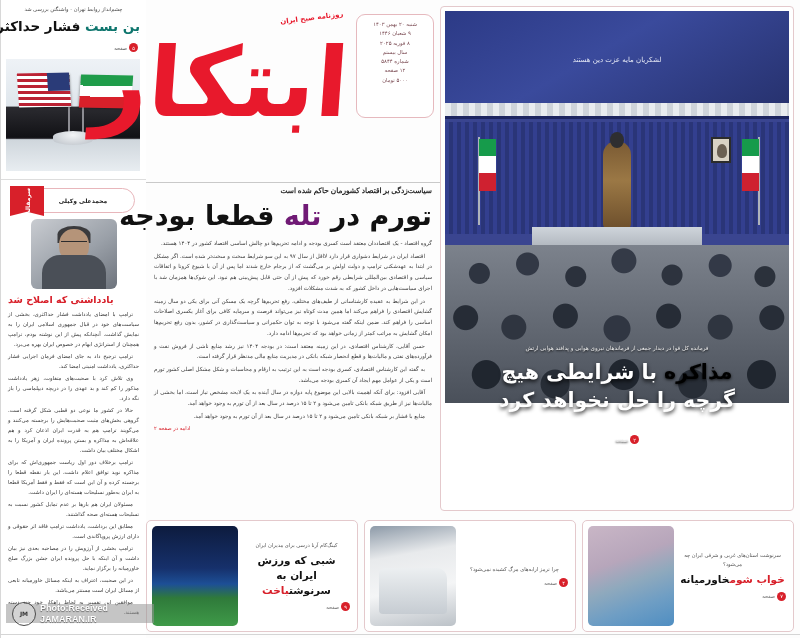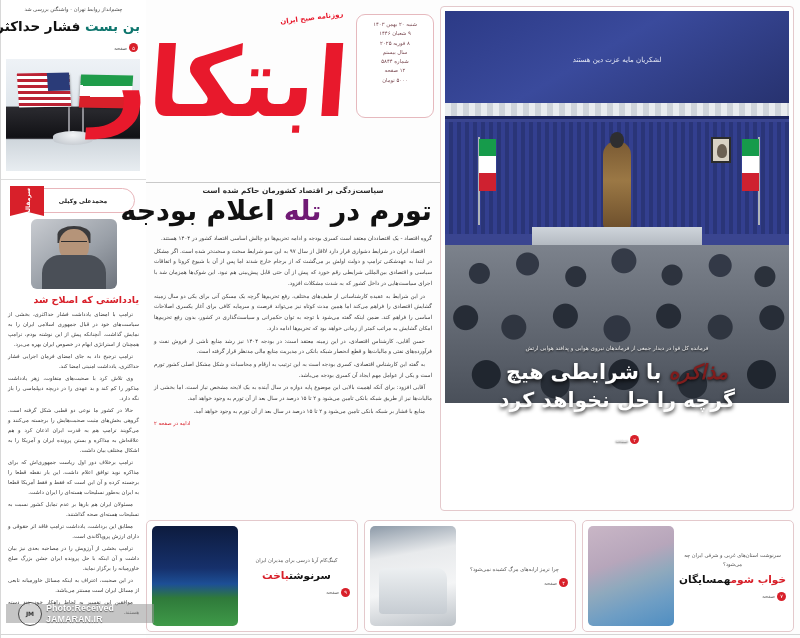--- a/index.html
+++ b/index.html
@@ -122,21 +122,21 @@
   .ed-photo .glasses {
     position:absolute; left:50%; top:22px; transform:translateX(-50%);
     width:26px; height:6px;
     border-top:1.5px solid #2b2b2d;
   }
   .ed-photo .body {
     position:absolute; left:50%; bottom:0; transform:translateX(-50%);
     width:64px; height:34px; border-radius:18px 18px 0 0; background:#4a4f57;
   }
   .ed-head {
-    margin-top: 5px; text-align: right;
+    margin-top: 5px; text-align: left;
     font-size: 9.5px; font-weight: bold; color: #d8202a;
   }
   .ed-body {
     margin-top: 4px; font-size: 5.4px; line-height: 1.85;
     color: #3a3a3a; text-align: justify;
   }
   .ed-body p { margin-bottom: 2px; text-indent: 6px; }
   .mast-zone {
     position: absolute; left: 146px; top: 4px;
     width: 294px; height: 176px;
@@ -169,22 +169,22 @@
     border-top: 1px solid #c9c9c9;
   }
 
   
   .main-col {
     position: absolute; left: 146px; top: 186px;
     width: 294px; height: 332px;
     padding: 0 8px;
   }
   .main-kicker {
-    text-align: center; font-size: 7.4px; font-weight: bold;
-    color: #2a2a2a; 
+    font-size: 7.4px; font-weight: bold;
+    color: #2a2a2a; margin-bottom: 5px; font-family: Liberation Serif, serif;
   }
   .main-head {
     text-align: center; font-size: 27px; font-weight: bold;
     color: #111; line-height: 1.15; white-space: nowrap;
   }
   .main-head .rd { color: #701a75; }
   .main-body {
     margin-top: 7px; font-size: 5.5px; line-height: 1.95;
     color: #3b3b3b; text-align: justify;
   }
@@ -287,21 +287,21 @@
     padding: 2px 8px; text-align: center;
     font-size: 5.6px; color: #f0f0f0;
     text-shadow: 0 1px 2px rgba(0,0,0,.9);
   }
   .hero-head {
     position: absolute; left: 0; right: 0; top: 348px;
     text-align: center; padding: 0 14px;
     font-size: 20.5px; font-weight: bold; line-height: 1.35;
     color: #fff; text-shadow: 0 2px 4px rgba(0,0,0,.85);
   }
-  .hero-head .rd { color: #7f1d1d; text-shadow: 0 1px 3px rgba(0,0,0,.75); font-style: italic; }
+  .hero-head .rd { color: #000000; text-shadow: 0 1px 3px rgba(0,0,0,.75); }
   .hero-pg {
     position: absolute; right: 150px; top: 424px;
     display: flex; align-items: center; gap: 2px;
   }
   .hero-pg .dot {
     width: 9px; height: 9px; border-radius: 50%; background: #d8202a;
     color: #fff; font-size: 5px; display:flex; align-items:center; justify-content:center;
   }
   .hero-pg .lbl { font-size: 5px; color: #eee; text-shadow: 0 1px 2px #000; }
 
@@ -354,21 +354,21 @@
     width: 9px; height: 9px; border-radius: 50%; background: #d8202a;
     color:#fff; font-size:5px; display:flex; align-items:center; justify-content:center;
   }
   .n-pg .lbl { font-size: 5px; color: #666; }
 
   
   .watermark {
     position: absolute; left: 6px; top: 604px;
     width: 148px; height: 19px;
     background: rgba(150,150,150,.55);
-    display: flex; align-items: center; gap: 4px; padding: 0 12px;
+    display: flex; align-items: center; gap: 4px; padding: 0 6px;
     direction: ltr;
   }
   .wm-logo {
     width: 24px; height: 24px; border-radius: 50%;
     border: 1.5px solid #4a4a4a; background: rgba(255,255,255,.25);
     display:flex; align-items:center; justify-content:center;
     font-size: 6px; color:#333; font-weight:bold;
   }
   .wm-text { line-height: 1.15; }
   .wm-text div {
@@ -451,21 +451,21 @@
       <div>۵۰۰۰ تومان</div>
     </div>
   </div>
   <div class="mast-rule"></div>
 
   <div class="main-col">
     <div class="main-kicker">سیاست‌زدگی بر اقتصاد کشورمان حاکم شده است</div>
     <div class="main-head">
       <span>تورم در</span>
       <span class="rd">تله</span>
-      <span>اعلام بودجه</span>
+      <span>قطعا بودجه</span>
     </div>
     <div class="main-body">
       <p class="lead">گروه اقتصاد - یک اقتصاددان معتقد است کسری بودجه و ادامه تحریم‌ها دو چالش اساسی اقتصاد کشور در ۱۴۰۴ هستند.</p>
       <p>اقتصاد ایران در شرایط دشواری قرار دارد لااقل از سال ۹۷ به این سو شرایط سخت و سخت‌تر شده است. اگر مشکل در ابتدا به عهدشکنی ترامپ و دولت اولش بر می‌گشت که از برجام خارج شدند اما پس از آن با شیوع کرونا و اتفاقات سیاسی و اقتصادی بین‌المللی شرایطی رقم خورد که پیش از آن حتی قابل پیش‌بینی هم نبود. این شوک‌ها همزمان شد با اجرای سیاست‌هایی در داخل کشور که به شدت مشکلات افزود.</p>
       <p>در این شرایط به عقیده کارشناسانی از طیف‌های مختلف، رفع تحریم‌ها گرچه یک مسکن آنی برای یکی دو سال زمینه گشایش اقتصادی را فراهم می‌کند اما همین مدت کوتاه نیز می‌تواند فرصت و سرمایه کافی برای آغاز یکسری اصلاحات اساسی را فراهم کند. ضمن اینکه گفته می‌شود با توجه به توان حکمرانی و سیاست‌گذاری در کشور، بدون رفع تحریم‌ها امکان گشایش به مراتب کمتر از زمانی خواهد بود که تحریم‌ها ادامه دارد.</p>
       <p>حسن آقایی، کارشناس اقتصادی، در این زمینه معتقد است: در بودجه ۱۴۰۴ نیز رشد منابع ناشی از فروش نفت و فرآورده‌های نفتی و مالیات‌ها و قطع انحصار شبکه بانکی در مدیریت منابع مالی مدنظر قرار گرفته است.</p>
       <p>به گفته این کارشناس اقتصادی، کسری بودجه است به این ترتیب به ارقام و محاسبات و شکل مشکل اصلی کشور تورم است و یکی از عوامل مهم ایجاد آن کسری بودجه می‌باشد.</p>
       <p>آقایی افزود: برای آنکه اهمیت بالایی این موضوع پایه دوازه در سال آینده به یک لایحه مشخص نیاز است، اما بخشی از مالیات‌ها نیز از طریق شبکه بانکی تامین می‌شود و ۲ تا ۱۵ درصد در سال بعد از آن تورم به وجود خواهد آمد.</p>
       <p>منابع با فشار بر شبکه بانکی تامین می‌شود و ۲ تا ۱۵ درصد در سال بعد از آن تورم به وجود خواهد آمد.</p>
     </div>
@@ -508,21 +508,21 @@
       </div>
     </div>
   </div>
 
   <div class="bottom-strip">
 
     <div class="nbox">
       <div class="txt">
         <div class="n-kicker">سرنوشت استان‌های غربی و شرقی ایران چه می‌شود؟</div>
         <div class="n-head">
-          <span class="rd">خواب شوم</span><span>همسایگان</span>
+          <span class="rd">خواب شوم</span><span>خاورمیانه</span>
         </div>
         <div class="n-pg">
           <span class="dot">۷</span>
           <span class="lbl">صفحه</span>
         </div>
       </div>
       <div class="thumb thumb-river"></div>
     </div>
 
     <div class="nbox">
@@ -533,20 +533,21 @@
           <span class="lbl">صفحه</span>
         </div>
       </div>
       <div class="thumb thumb-car"></div>
     </div>
 
     <div class="nbox">
       <div class="txt">
         <div class="n-kicker">کینگ‌کام آرنا درسی برای مدیران ایران</div>
         <div class="n-head">
+          <div>شبی که ورزش ایران به</div>
           <div>
             <span>سرنوشت</span><span class="rd">باخت</span>
           </div>
         </div>
         <div class="n-pg">
           <span class="dot">۹</span>
           <span class="lbl">صفحه</span>
         </div>
       </div>
       <div class="thumb thumb-stadium"></div>

